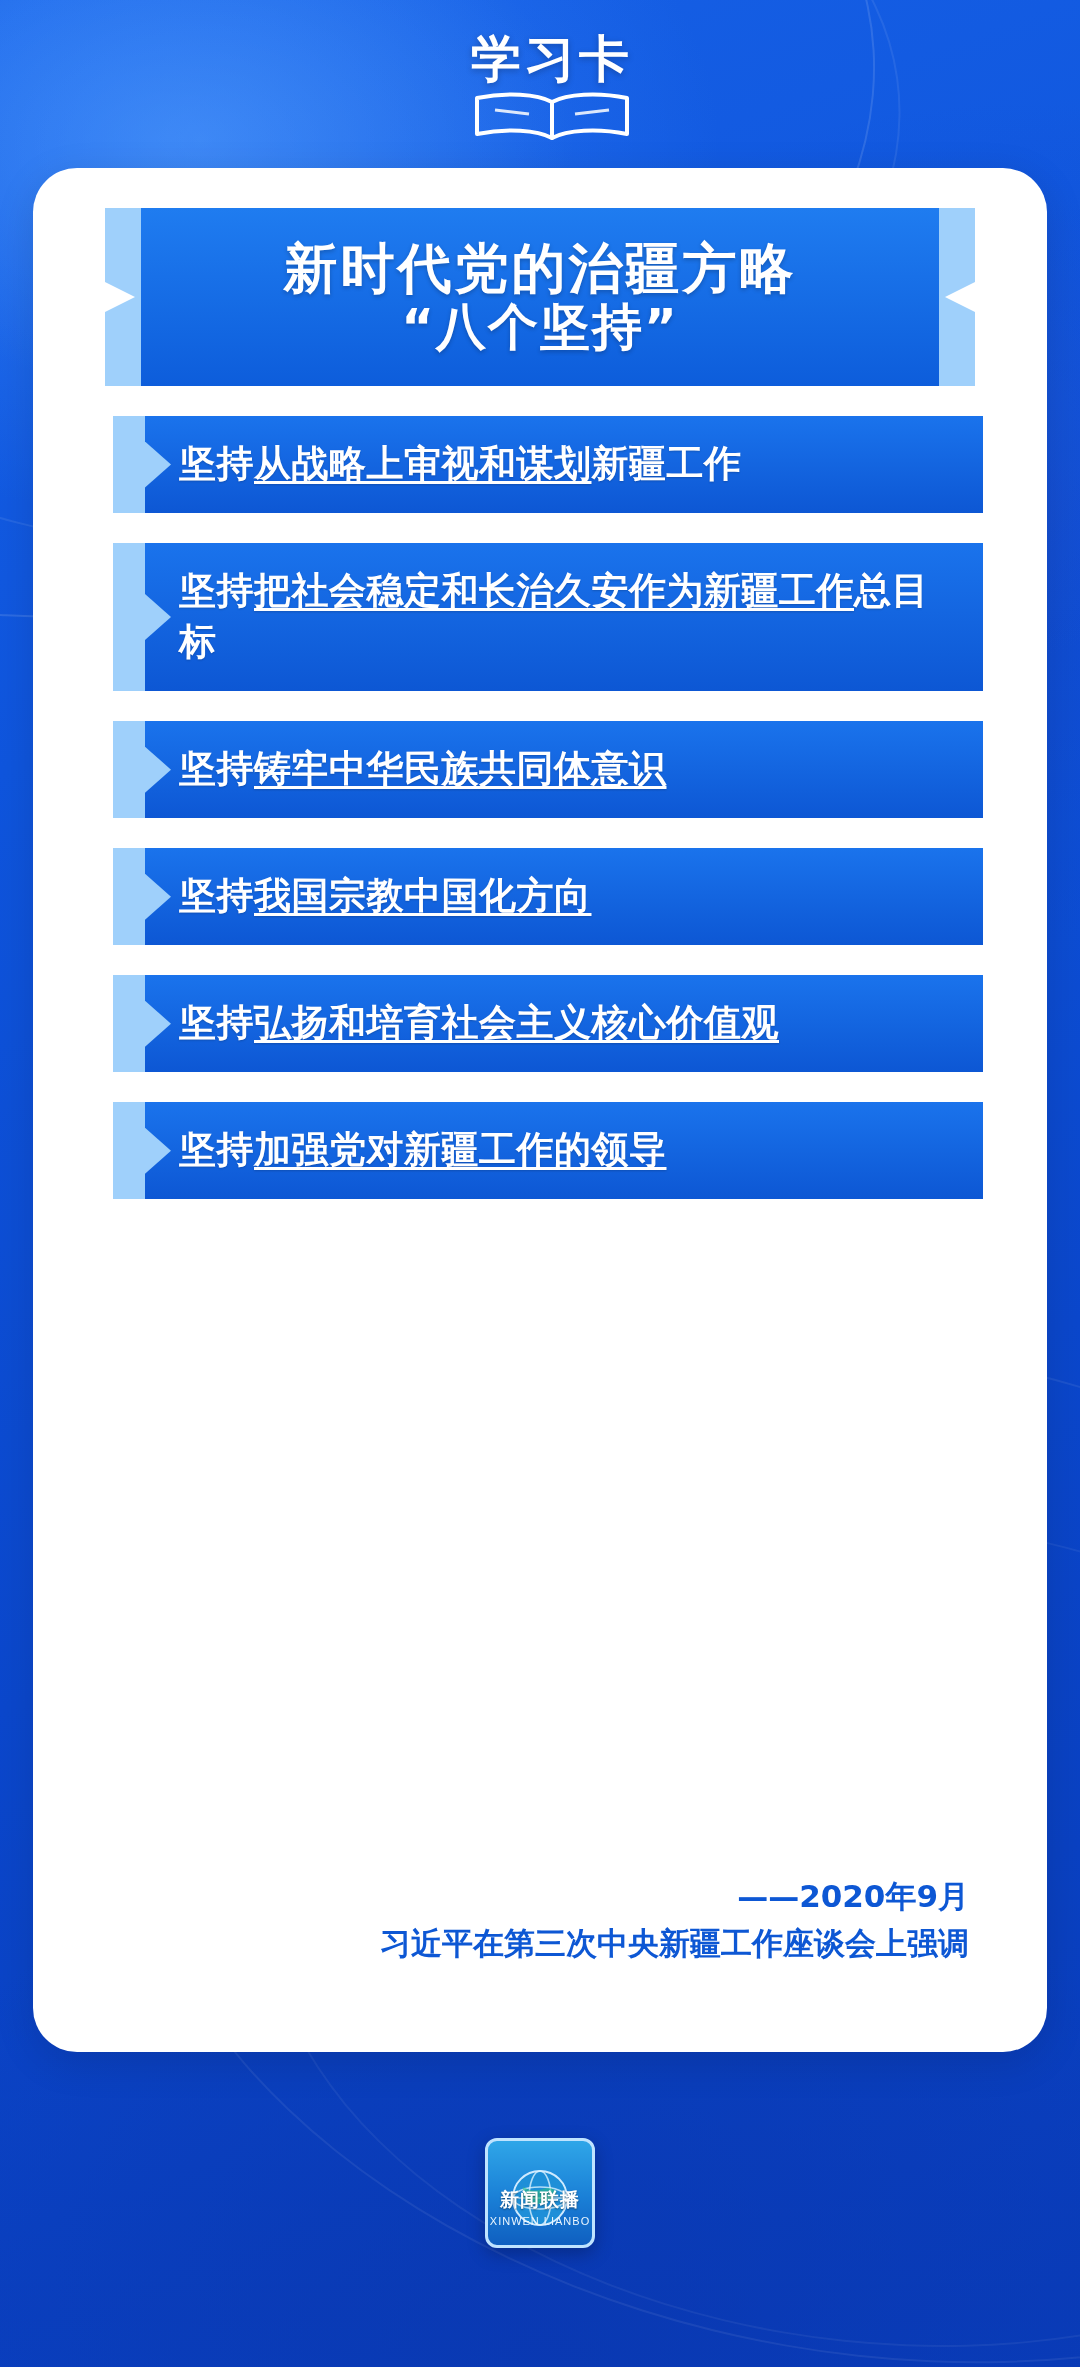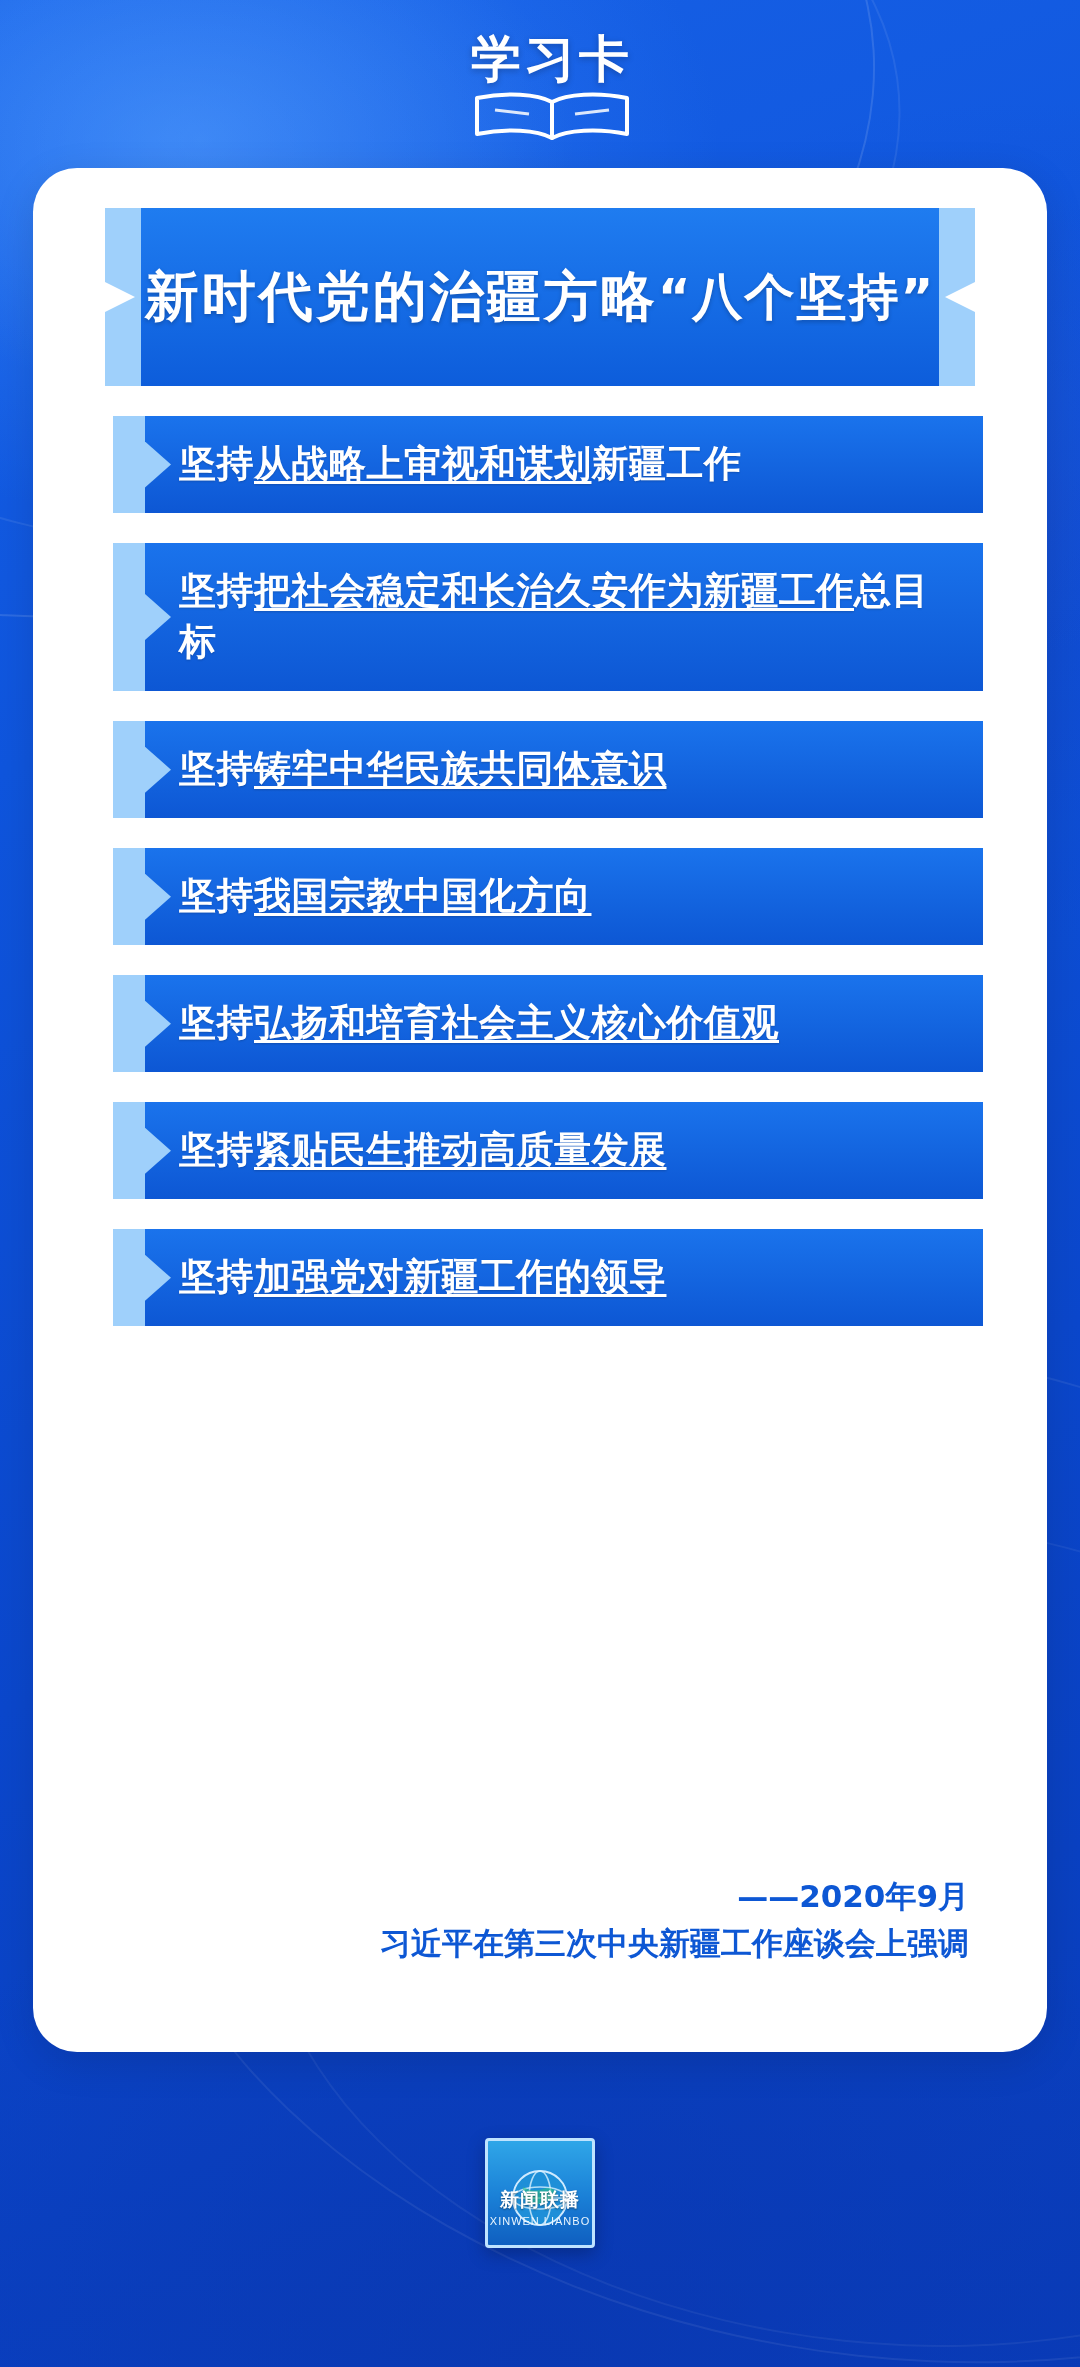--- a/index.html
+++ b/index.html
@@ -99,21 +99,21 @@
     width: 870px; height: 178px;
     background: #9fd0fb;
     clip-path: polygon(0px 0px, 870px 0px, 870px 74px, 840px 89px, 870px 104px, 870px 178px, 0px 178px, 0px 104px, 30px 89px, 0px 74px);
   }
   .title-inner {
     position: absolute;
     left: 36px; top: 0px;
     width: 798px; height: 178px;
     background: linear-gradient(180deg, #1f7cf0 0%, #0d5ddb 100%);
     display: flex;
-    flex-direction: row;
+    flex-direction: column;
     align-items: center;
     justify-content: center;
   }
   .title-line1 {
     color: #ffffff;
     font-size: 54px;
     font-weight: 700;
     letter-spacing: 3px;
     line-height: 1.12;
     font-family: "DejaVu Sans", "Liberation Sans", sans-serif;
@@ -201,21 +201,21 @@
   }
 
   
   .badge {
     position: absolute;
     left: 50%;
     transform: translateX(-50%);
     top: 2138px;
     width: 104px;
     height: 104px;
-    border-radius: 4px;
+    border-radius: 12px;
     background: linear-gradient(180deg, #2fa6e8 0%, #1a7fd6 55%, #0f5fc0 100%);
     border: 3px solid #bfe3ff;
     box-shadow: 0 6px 18px rgba(0,0,0,0.25);
     overflow: hidden;
   }
   .badge-globe {
     position: absolute;
     left: 50%;
     top: 26px;
     transform: translateX(-50%);
@@ -320,28 +320,20 @@
 
       <div class="item">
         <div class="item-outer">
           <div class="item-inner">
             <div class="item-text"><span>坚持</span><u>弘扬和培育社会主义核心价值观</u><span></span></div>
           </div>
           <div class="notch"></div>
         </div>
       </div>
 
-      <div class="item">
-        <div class="item-outer">
-          <div class="item-inner">
-            <div class="item-text"><span>坚持</span><u>紧贴民生推动高质量发展</u><span></span></div>
-          </div>
-          <div class="notch"></div>
-        </div>
-      </div>
 
       <div class="item">
         <div class="item-outer">
           <div class="item-inner">
             <div class="item-text"><span>坚持</span><u>加强党对新疆工作的领导</u><span></span></div>
           </div>
           <div class="notch"></div>
         </div>
       </div>
 

